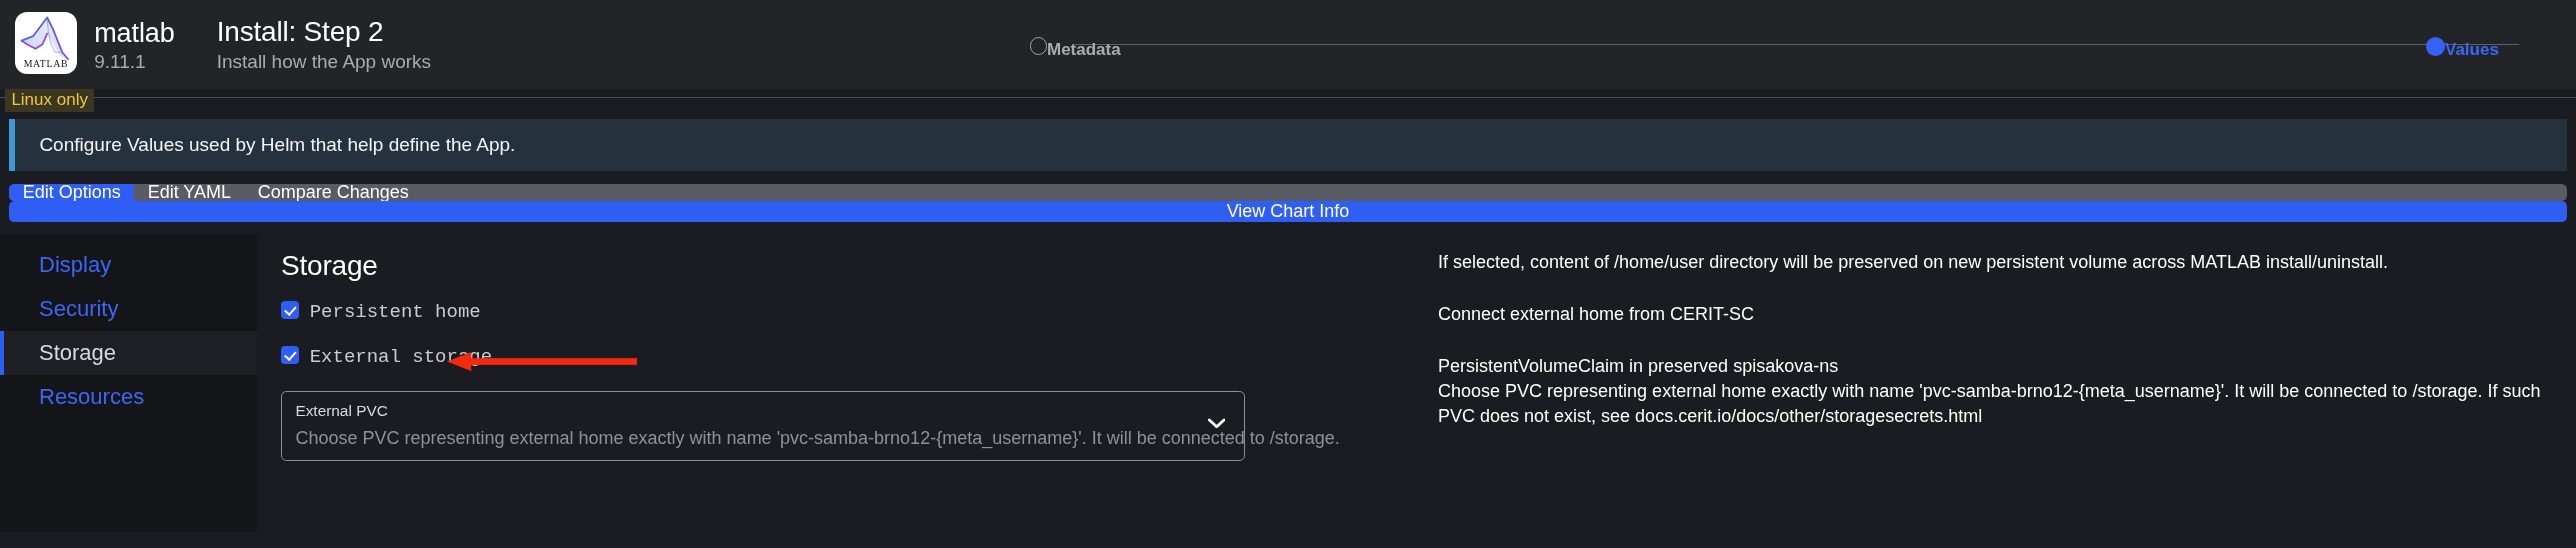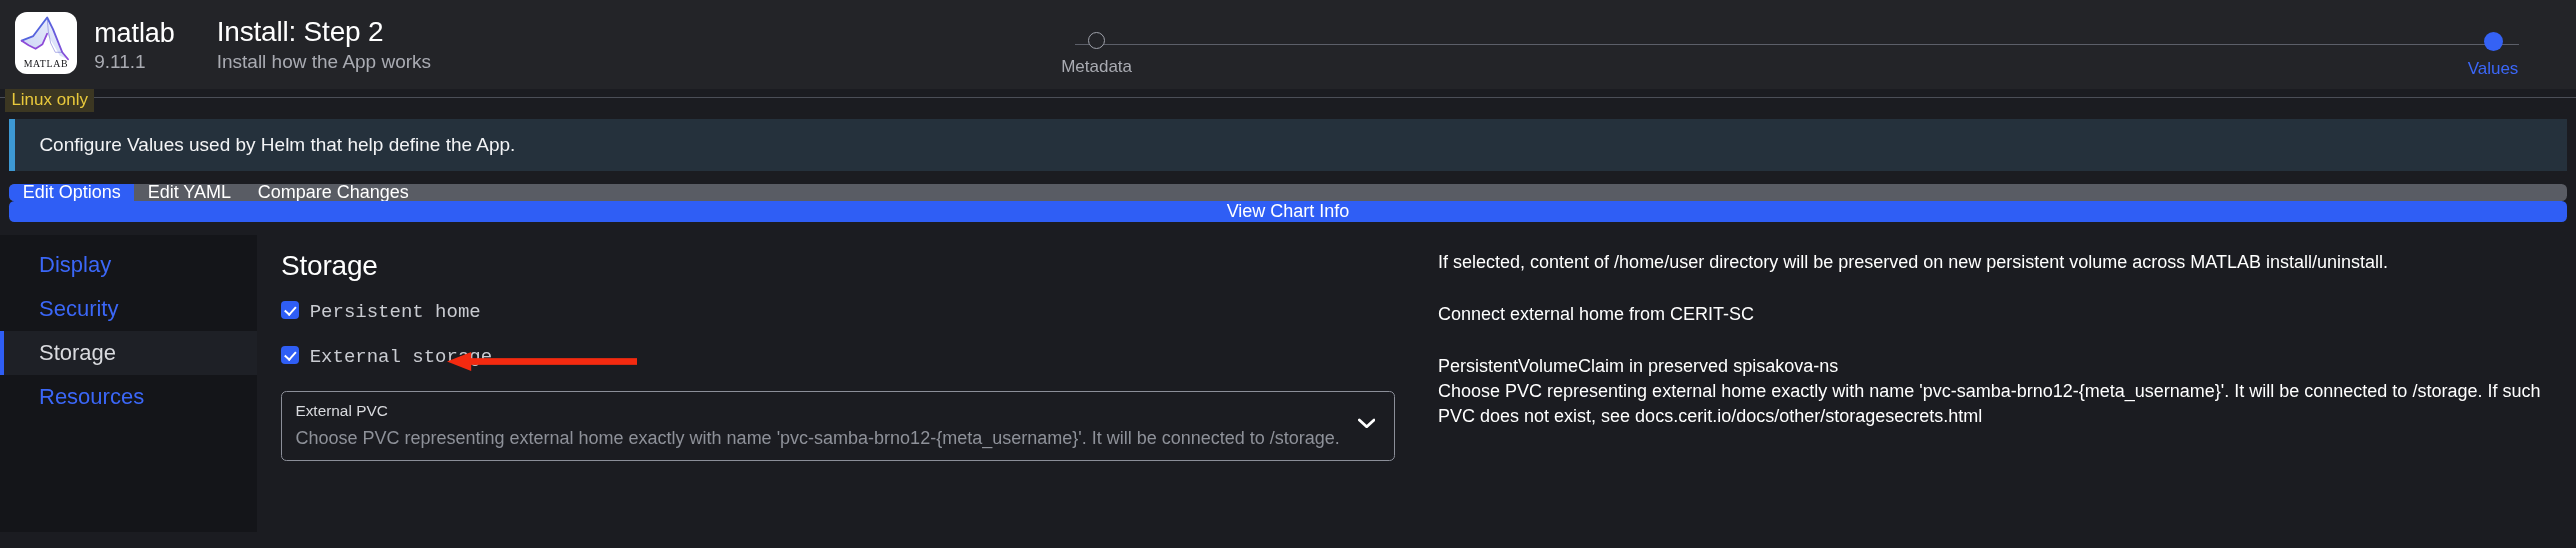--- a/index.html
+++ b/index.html
@@ -78,23 +78,24 @@
   .progress-line {
     position: absolute;
     left: 28px; right: 25.5px; top: 12px;
     height: 1.3px;
     background: #5c5f69;
   }
   .step {
     position: absolute;
     top: 0;
     display: flex;
-    flex-direction: column;
+    flex-direction: row;
     align-items: center;
     width: 134px;
+    font-weight: bold;
   }
   .step.first { left: -17.4px; }
   .step.last  { right: -16px; }
   .dot-empty {
     width: 17.4px; height: 17.4px;
     border-radius: 50%;
     border: 1.7px solid #9fa2ab;
     background: #232428;
     position: relative; z-index: 2;
   }
@@ -279,21 +280,21 @@
     left: 166px;
     top: 5.4px;
     width: 190px;
     height: 19px;
     pointer-events: none;
   }
 
   
   .dropdown {
     margin-top: 12px;
-    width: 1114px;
+    width: 964px;
     height: 70px;
     border: 1.3px solid #8c8f99;
     border-radius: 5.4px;
     background: #1b1c21;
     position: relative;
     padding: 10.7px 0 0 13.4px;
     cursor: pointer;
   }
   .dropdown-label {
     font-size: 15.4px;

